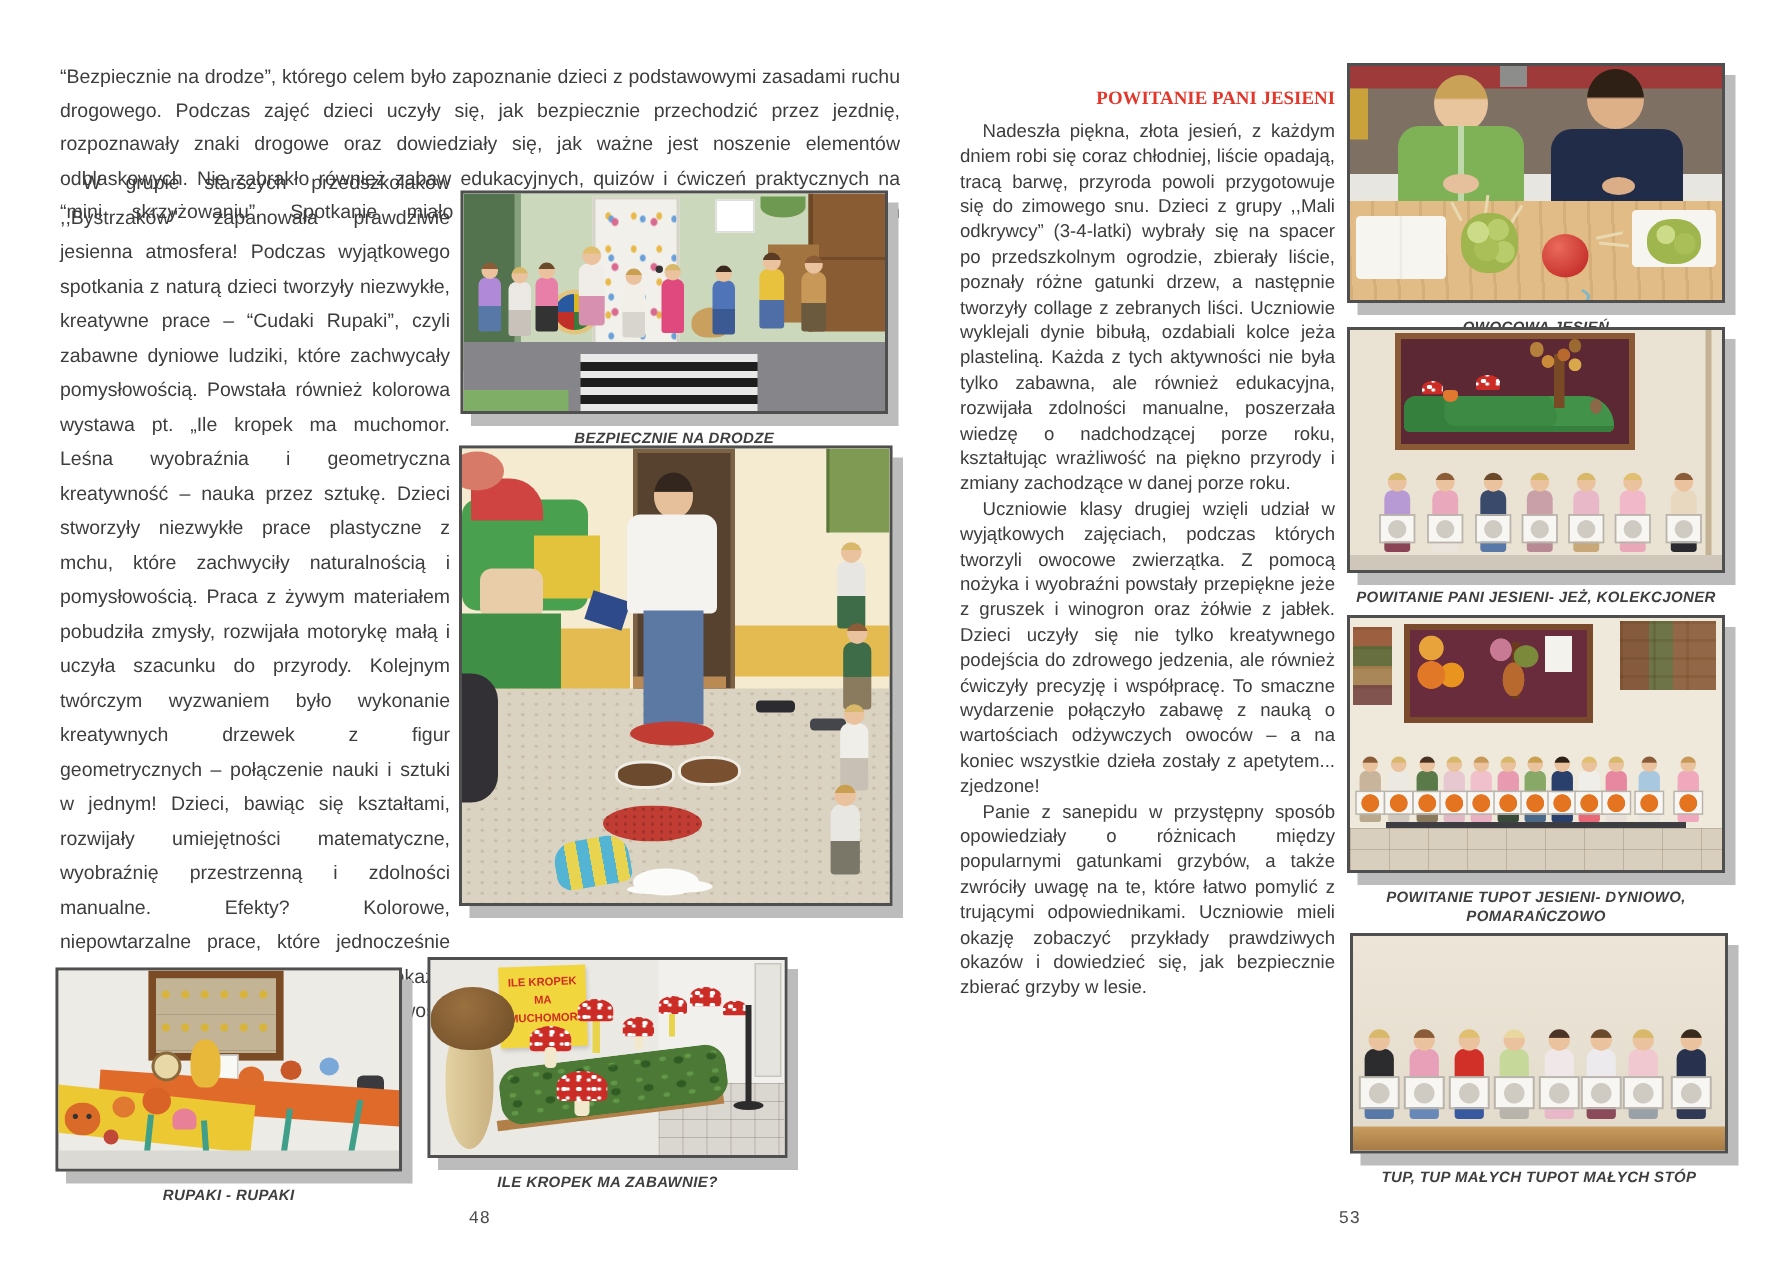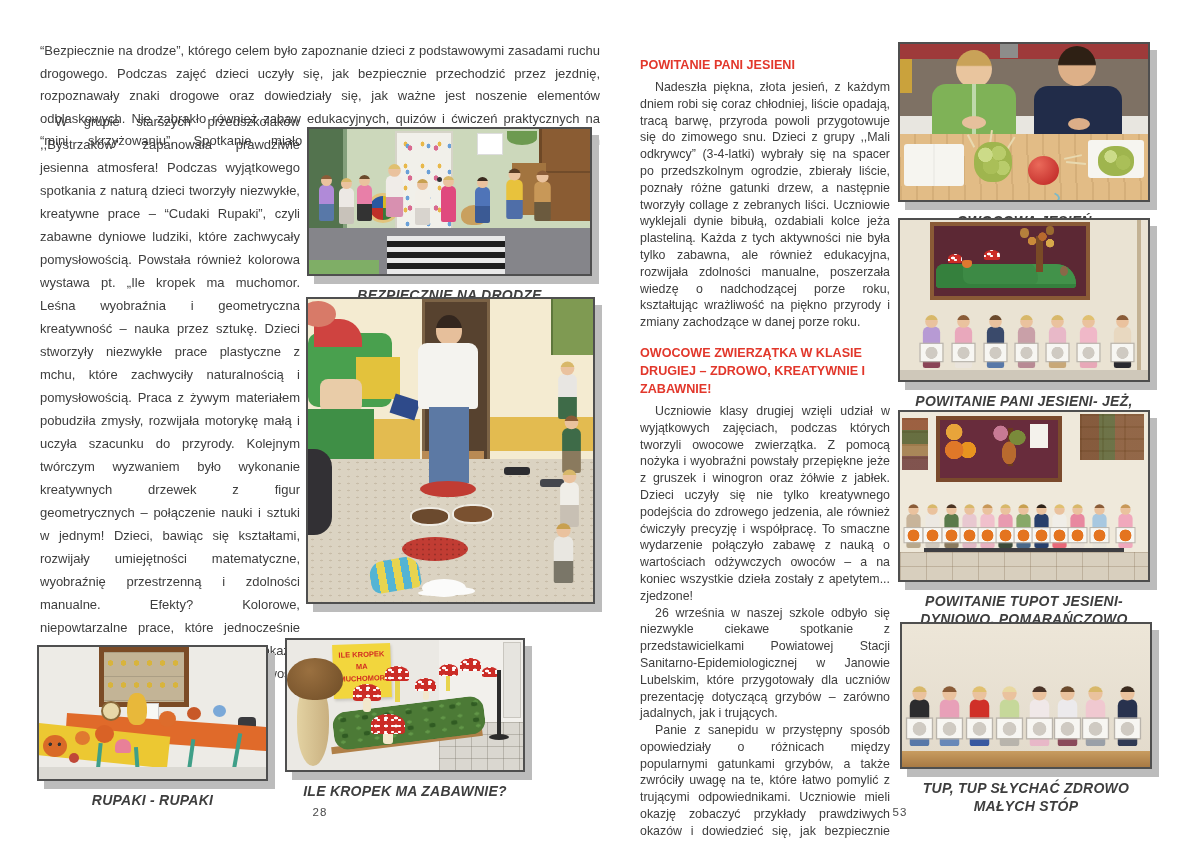--- a/index.html
+++ b/index.html
@@ -4,30 +4,30 @@
 <style>
   html,body{margin:0;padding:0;background:#fff;}
   body{width:1191px;height:842px;position:relative;font-family:"Liberation Sans",sans-serif;}
   .spread{position:absolute;inset:0;overflow:hidden;background:#fff;}
   .txt{color:var(--body-text,#3d3d3d);text-align:justify;margin:0;}
   .colL .txt{font-size:13px;line-height:23px;}
   .colR .txt{font-size:12.4px;line-height:16.8px;}
   .ind{text-indent:15px;}
   .intro{position:absolute;left:40px;top:40px;width:560px;font-size:13px;line-height:22.6px;
          text-align:justify;text-align-last:justify;color:var(--body-text,#3d3d3d);margin:0;}
-  .head{color:var(--heading-red,#e2372b);font-weight:700;text-align:left;margin:0;}
+  .head{color:var(--heading-red,#e2372b);font-weight:700;text-align:right;margin:0;font-family:Liberation Serif, serif;}
   .colL .head{font-size:12.8px;line-height:19px;margin:15px 2px 9px;}
   .colR .head{font-size:12.6px;line-height:18px;margin:13px 0 5px;}
   .colR .head.first{margin-top:0;}
   .colL,.colR{position:absolute;}
   .fig{position:absolute;margin:0;}
   .photo{position:relative;border:2px solid var(--photo-border,#4f4f4f);
          box-shadow:7px 8px 0 var(--photo-shadow,#bcbcbc);overflow:hidden;background:#e8e6e0;}
   .photo b,.photo i,.photo span{position:absolute;display:block;}
-  figcaption{margin-top:11px;text-align:center;font-size:14px;font-weight:700;font-style:italic;
+  figcaption{margin-top:11px;text-align:center;font-size:10px;font-weight:700;font-style:italic;
              color:var(--caption-text,#3e3e3e);letter-spacing:.25px;line-height:1.25;}
   .pagenum{position:absolute;text-align:center;font-size:11.5px;color:#4a4a4a;letter-spacing:1px;}
   
   .kid{width:15px;height:36px;border-radius:5px 5px 2px 2px;
        background:linear-gradient(var(--s,#ddd) 0 52%,var(--p,#777) 52% 100%);
        transform-origin:50% 100%;transform:scale(var(--k,1));}
   .kid:before{content:"";position:absolute;top:-10px;left:2px;width:11px;height:11px;border-radius:50%;
        background:linear-gradient(var(--hr,#9a7544) 0 38%,var(--h,#eac29e) 40%);}
   .kid.pp:after{content:"";position:absolute;left:-3px;top:14px;width:19px;height:15px;
        background:#f7f6f2;border:1px solid #b9b4ac;}
@@ -171,31 +171,29 @@
         <b class="mcap" style="left:173px;top:18px;width:21px;height:13px;"></b>
         <b class="mcap" style="left:195px;top:27px;width:16px;height:10px;"></b>
         <b class="mstem" style="left:96px;top:92px;width:10px;height:12px;"></b>
         <b class="mcap" style="left:84px;top:74px;width:34px;height:20px;"></b>
         <b style="left:210px;top:30px;width:4px;height:66px;background:#2c2c2c;"></b>
         <b style="left:202px;top:94px;width:20px;height:6px;border-radius:50%;background:#2c2c2c;"></b>
       </div>
       <figcaption>ILE KROPEK MA ZABAWNIE?</figcaption>
     </figure>
 
-    <div class="pagenum" style="left:40px;width:560px;top:806px;">28</div>
+    <div class="pagenum" style="left:40px;width:560px;top:806px;">48</div>
   </section>
 
   <section>
 
     <div class="colR" style="left:640px;top:56px;width:250px;">
       <h2 class="head first">POWITANIE PANI JESIENI</h2>
       <p class="txt ind">Nadeszła piękna, złota jesień, z każdym dniem robi się coraz chłodniej, liście opadają, tracą barwę, przyroda powoli przygotowuje się do zimowego snu. Dzieci z grupy ,,Mali odkrywcy” (3-4-latki) wybrały się na  spacer po przedszkolnym ogrodzie, zbierały liście, poznały różne gatunki drzew, a następnie tworzyły collage z zebranych liści. Uczniowie wyklejali dynie bibułą, ozdabiali kolce jeża plasteliną. Każda z tych aktywności nie była tylko zabawna, ale również edukacyjna, rozwijała zdolności manualne, poszerzała wiedzę o nadchodzącej porze roku, kształtując wrażliwość na piękno przyrody i zmiany zachodzące w danej porze roku.</p>
-      <h2 class="head">OWOCOWE ZWIERZĄTKA W KLASIE DRUGIEJ – ZDROWO, KREATYWNIE I ZABAWNIE!</h2>
       <p class="txt ind">Uczniowie klasy drugiej wzięli udział w wyjątkowych zajęciach, podczas których tworzyli owocowe zwierzątka. Z pomocą nożyka i wyobraźni powstały przepiękne jeże z gruszek i winogron oraz żółwie z jabłek. Dzieci uczyły się nie tylko kreatywnego podejścia do zdrowego jedzenia, ale również ćwiczyły precyzję i współpracę. To smaczne wydarzenie połączyło zabawę z nauką o wartościach odżywczych owoców – a na koniec wszystkie dzieła zostały z apetytem... zjedzone!</p>
-      <p class="txt ind">26 września w naszej szkole odbyło się niezwykle ciekawe spotkanie z przedstawicielkami Powiatowej Stacji Sanitarno-Epidemiologicznej w Janowie Lubelskim, które przygotowały dla uczniów prezentację dotyczącą grzybów – zarówno jadalnych, jak i trujących.</p>
       <p class="txt ind">Panie z sanepidu w przystępny sposób opowiedziały o różnicach między popularnymi gatunkami grzybów, a także zwróciły uwagę na te, które łatwo pomylić z trującymi odpowiednikami. Uczniowie mieli okazję zobaczyć przykłady prawdziwych okazów i dowiedzieć się, jak bezpiecznie zbierać grzyby w lesie.</p>
 
     </div>
 
     <figure class="fig" style="left:898px;top:42px;width:252px;">
       <div class="photo" style="height:156px;">
         <b style="left:0;top:0;right:0;height:72px;background:#7e7164;"></b>
         <b style="left:0;top:0;width:100%;height:15px;background:#9e3a3a;"></b>
         <b style="left:100px;top:0;width:18px;height:14px;background:#8d8d8b;"></b>
         <b style="left:0;top:15px;width:12px;height:34px;background:#caa23c;"></b>
@@ -281,19 +279,19 @@
         <b style="left:0;right:0;bottom:0;height:16px;background:linear-gradient(#c89c60,#a87a44);"></b>
         <i class="kid pp ph" style="left:10px;top:86px;--k:1.3;--s:#2c2c2e;--p:#5878a8;--hr:#d8b86a;"></i>
         <i class="kid pp ph" style="left:40px;top:86px;--k:1.3;--s:#e8a0b8;--p:#6888b8;--hr:#8a5c38;"></i>
         <i class="kid pp ph" style="left:70px;top:86px;--k:1.3;--s:#d03028;--p:#3858a0;--hr:#e0c070;"></i>
         <i class="kid pp ph" style="left:100px;top:86px;--k:1.3;--s:#c6d89a;--p:#b8b4ac;--hr:#e8d8a0;"></i>
         <i class="kid pp ph" style="left:130px;top:86px;--k:1.3;--s:#f0e8e8;--p:#e8b8c8;--hr:#4a3428;"></i>
         <i class="kid pp ph" style="left:158px;top:86px;--k:1.3;--s:#eceaec;--p:#8a4a5a;--hr:#6b4a2c;"></i>
         <i class="kid pp ph" style="left:186px;top:86px;--k:1.3;--s:#f0c8d0;--p:#9aa0a8;--hr:#d8b86a;"></i>
         <i class="kid pp ph" style="left:218px;top:86px;--k:1.3;--s:#28324e;--p:#303a54;--hr:#3a2a1e;"></i>
       </div>
-      <figcaption>TUP, TUP SŁYCHAĆ ZDROWO MAŁYCH STÓP</figcaption>
+      <figcaption>TUP, TUP MAŁYCH TUPOT MAŁYCH STÓP</figcaption>
     </figure>
 
     <div class="pagenum" style="left:640px;width:520px;top:806px;">53</div>
   </section>
 
 </div>
 
 </body></html>

